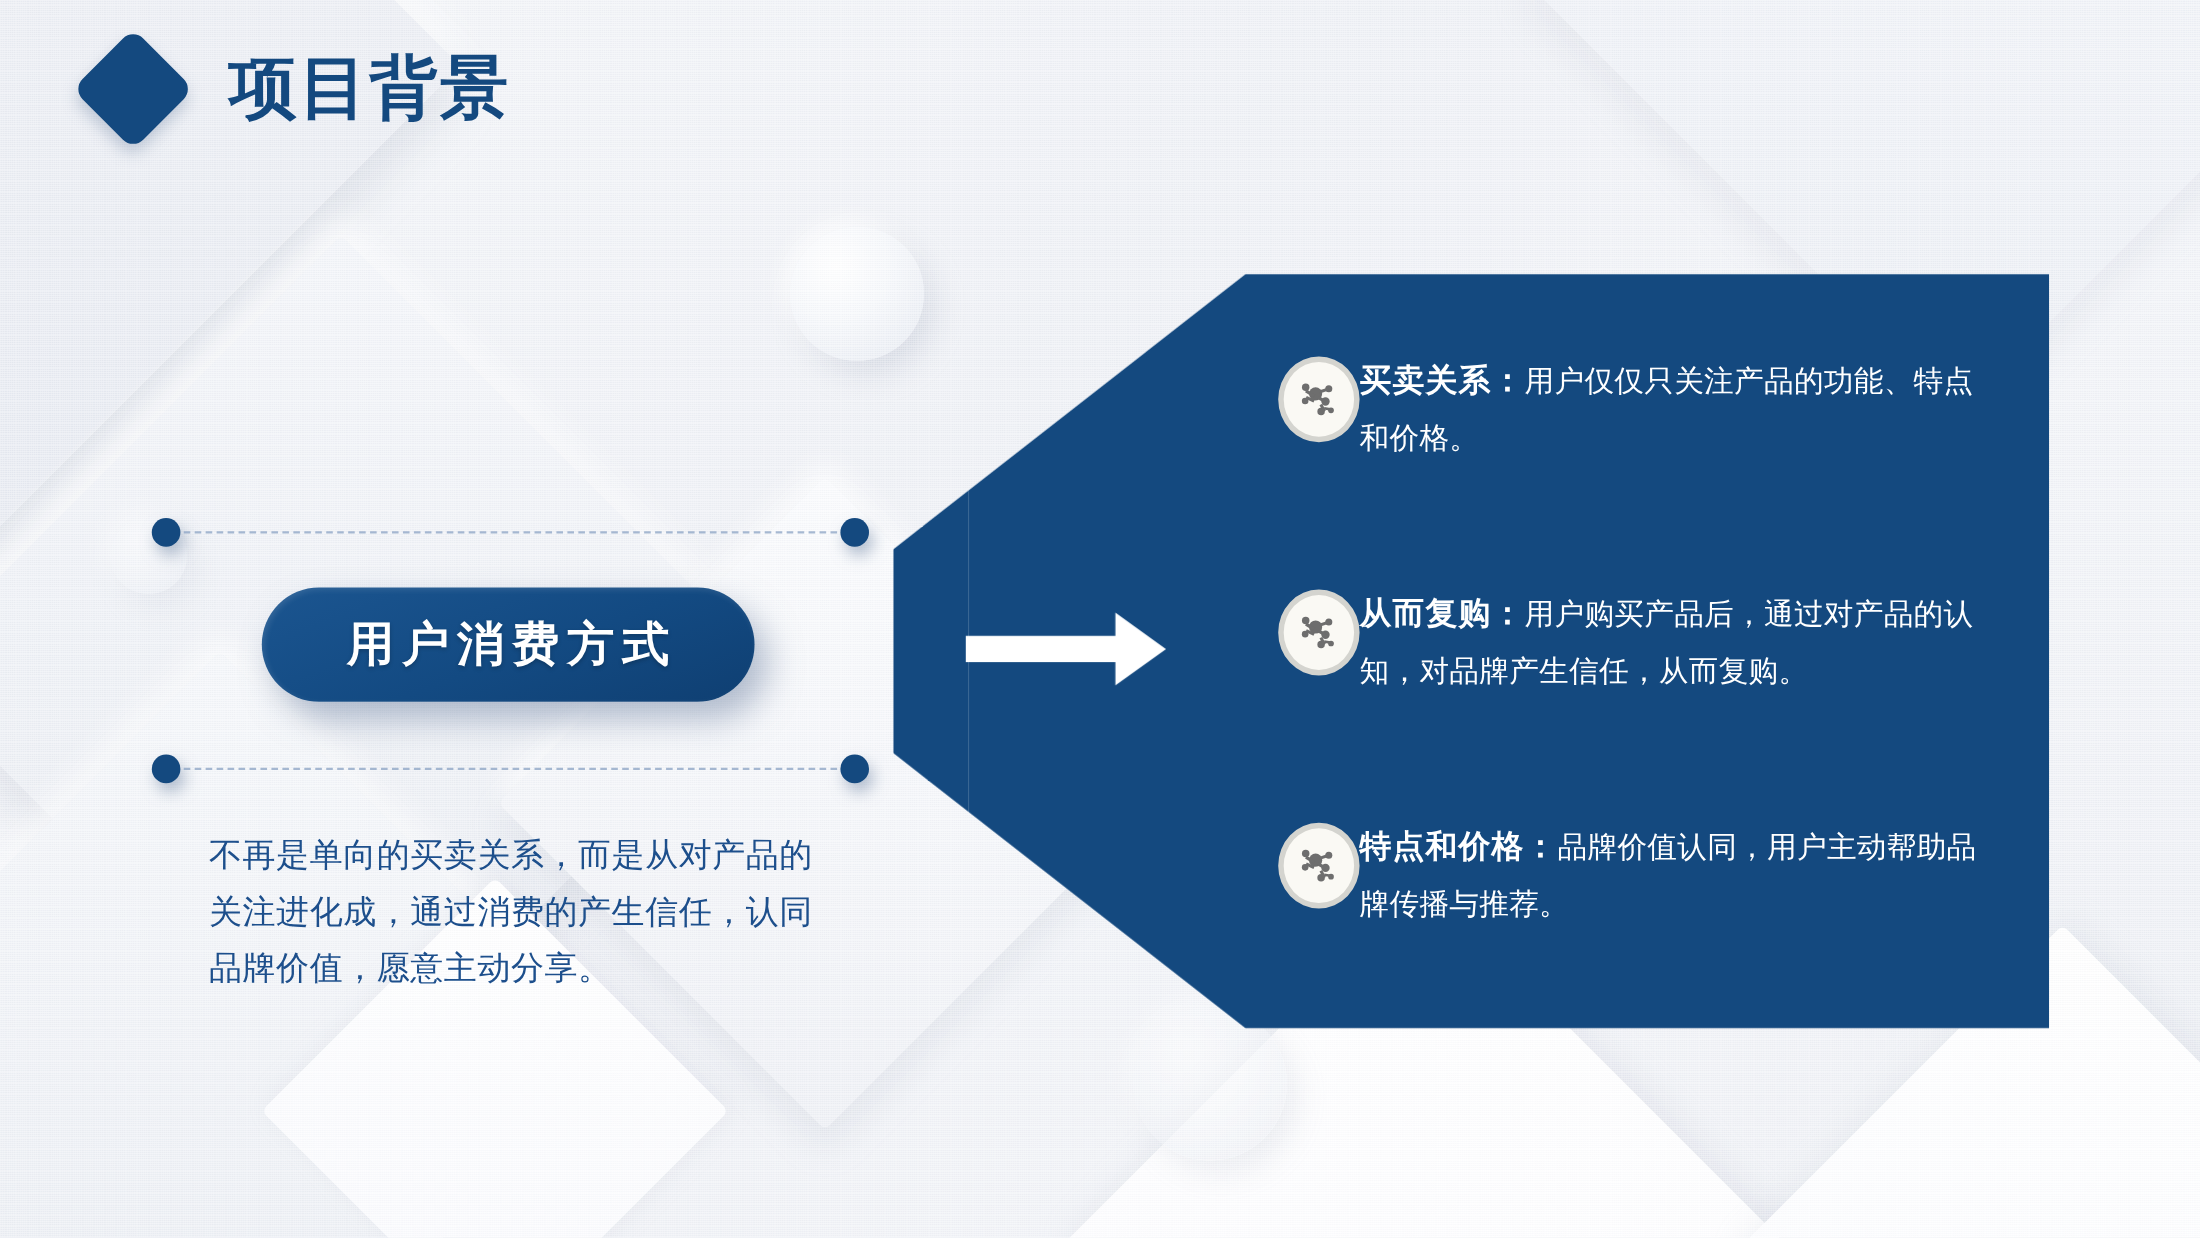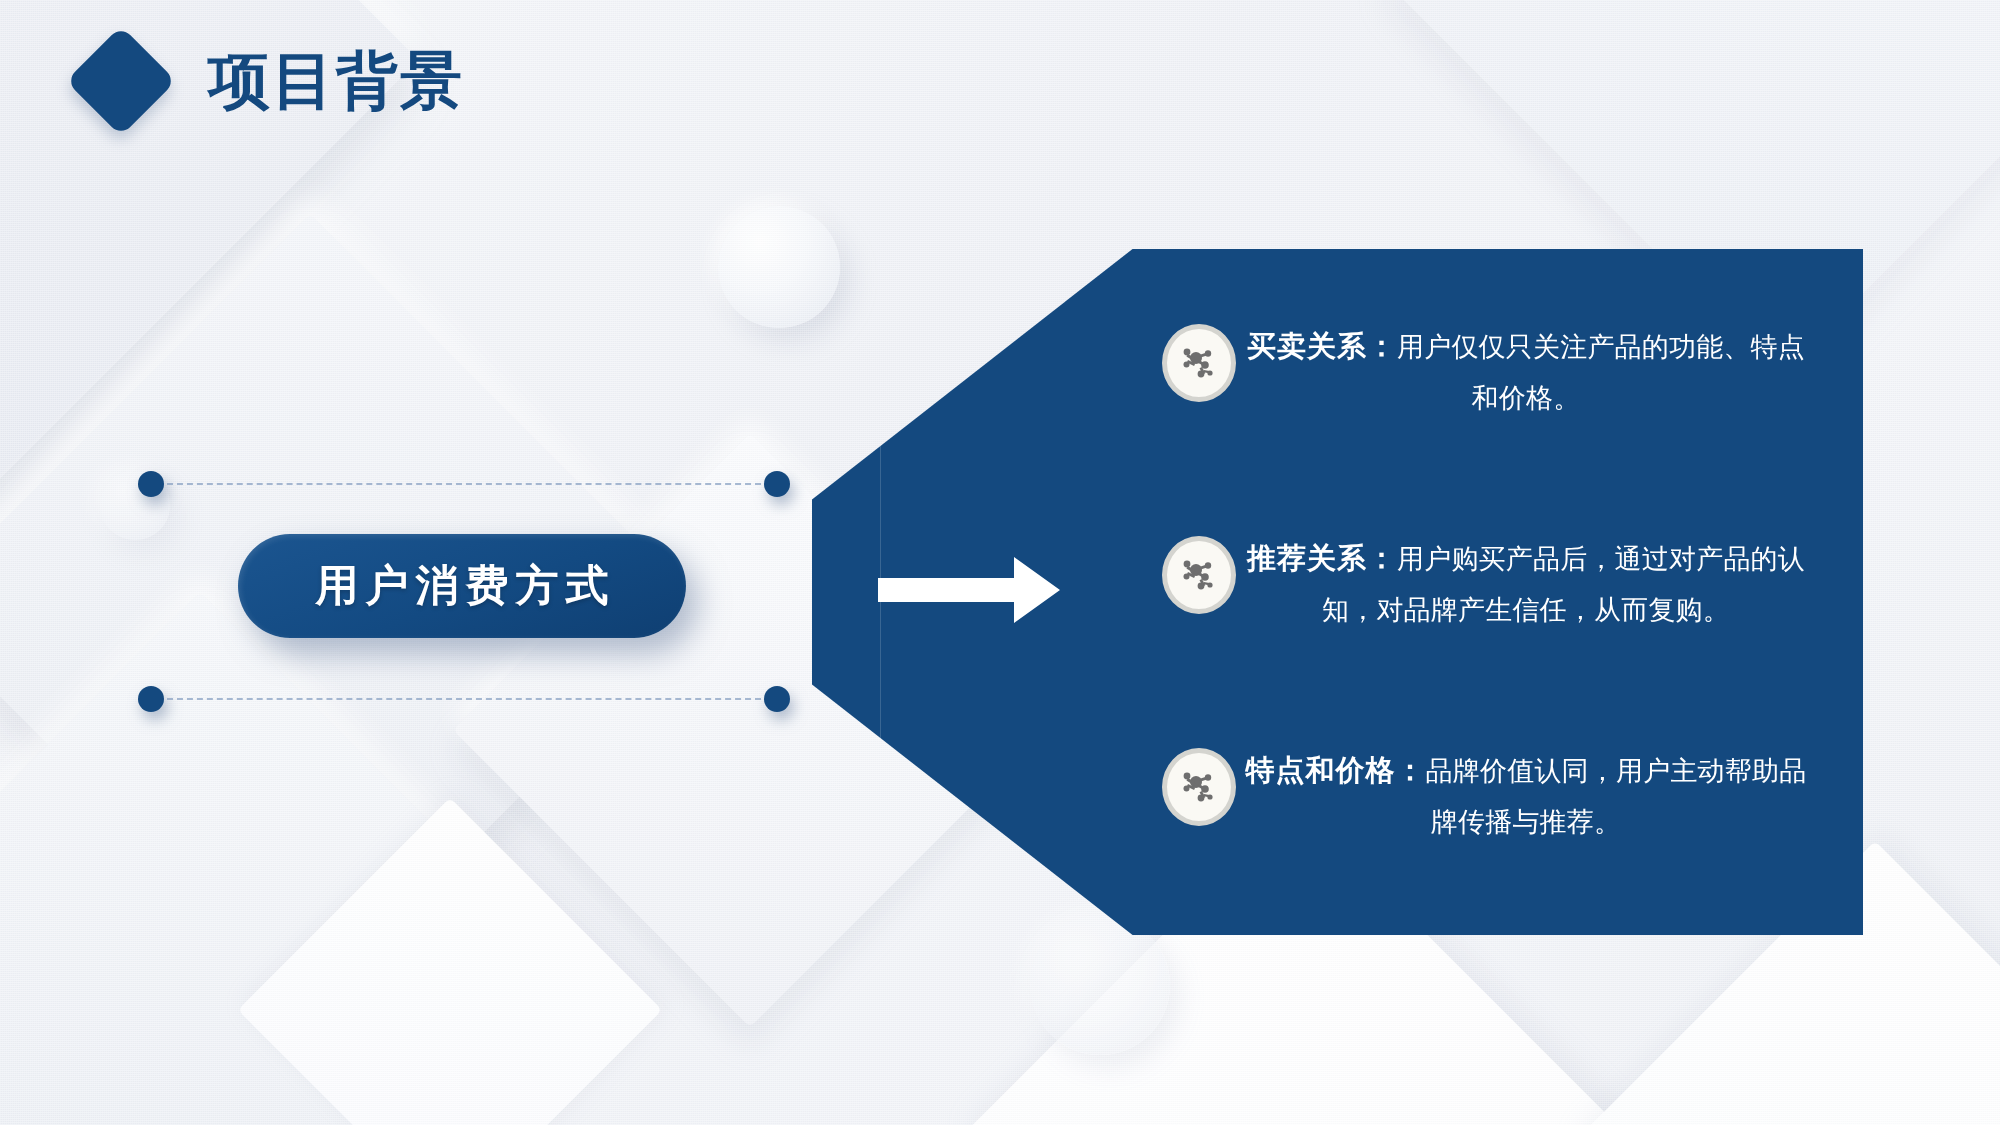--- a/index.html
+++ b/index.html
@@ -14,21 +14,20 @@
     background: #f0f2f6;
   }
 
   .slide {
     position: relative;
     width: 2000px;
     height: 1125px;
     background:
       linear-gradient(135deg, #f4f6f9 0%, #eef0f5 40%, #f2f4f8 70%, #edeff4 100%);
     overflow: hidden;
-    text-align: center;
   }
 
   
   .bg-layer { position: absolute; inset: 0; overflow: hidden; pointer-events: none; }
 
   .bg-diamond {
     position: absolute;
     transform: rotate(45deg);
     border-radius: 6px;
   }
@@ -288,20 +287,21 @@
   <div class="pill">
     <span class="pill-label">用户消费方式</span>
   </div>
 
   <div class="dash-row dash-bottom">
     <div class="dot"></div>
     <div class="dash-line"></div>
     <div class="dot"></div>
   </div>
 
+  <div class="left-paragraph">不再是单向的买卖关系，而是从对产品的关注进化成，通过消费的产生信任，认同品牌价值，愿意主动分享。</div>
 
   <div class="panel">
     <div class="panel-inner">
       <div class="panel-divider"></div>
       <svg class="arrow" viewBox="0 0 182 78">
         <path d="M0 27 H136 V6 L182 39 L136 72 V51 H0 Z" fill="#ffffff"></path>
       </svg>
     </div>
   </div>
 
@@ -346,21 +346,21 @@
             <rect x="9" y="11" width="9" height="3" transform="rotate(32 9 11)"></rect>
             <rect x="20" y="12" width="9" height="2.8" transform="rotate(-18 20 12)"></rect>
             <rect x="9" y="17" width="8" height="2.8" transform="rotate(25 9 17)"></rect>
             <rect x="20" y="17" width="8" height="3" transform="rotate(30 20 17)"></rect>
             <rect x="23" y="24" width="7" height="2.8" transform="rotate(62 23 24)"></rect>
             <rect x="25" y="27" width="7" height="2.4" transform="rotate(10 25 27)"></rect>
           </g>
         </svg>
       </div>
       <div class="bullet-text">
-        <span class="bullet-term">推荐关系：</span><span>用户购买产品后，通过对产品的认知，对品牌产生信任，从而复购。</span>
+        <span class="bullet-term">从而复购：</span><span>用户购买产品后，通过对产品的认知，对品牌产生信任，从而复购。</span>
       </div>
     </div>
 
     <div class="bullet b3">
       <div class="bullet-icon">
         <svg width="40" height="40" viewBox="0 0 40 40">
           <g fill="#6e6e6e">
             <circle cx="17" cy="15" r="6"></circle>
             <circle cx="8" cy="9" r="3.4"></circle>
             <circle cx="29" cy="10.5" r="3.2"></circle>

